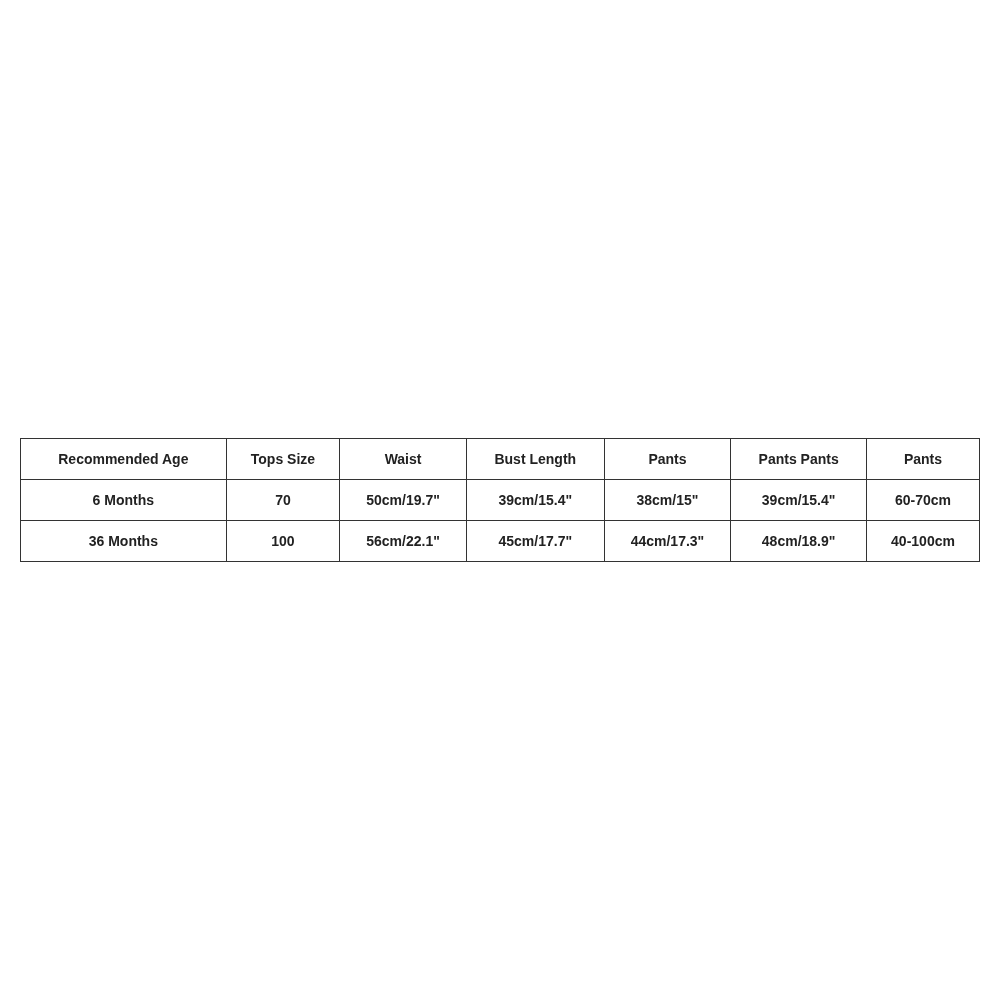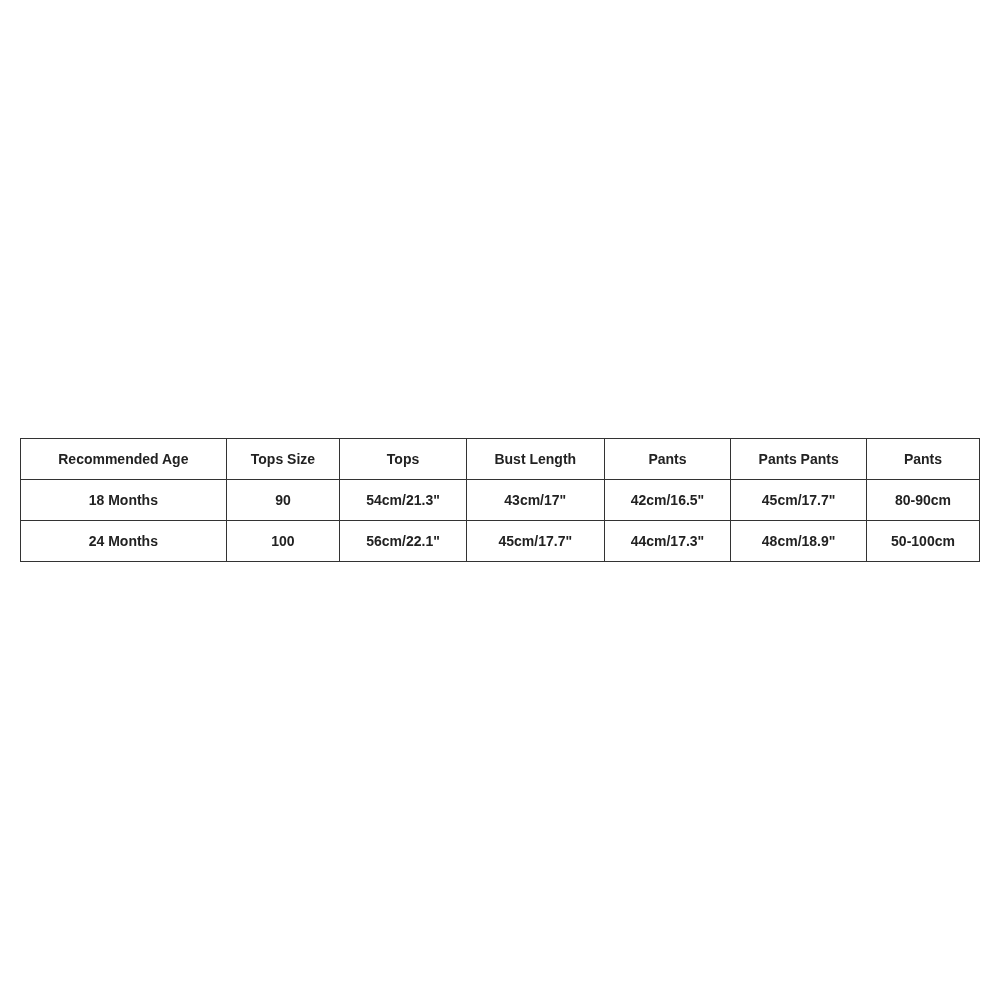--- a/index.html
+++ b/index.html
@@ -47,41 +47,41 @@
   </style>
 </head>
 <body>
 
 <div class="table-container">
   <table>
     <thead>
       <tr>
         <th>Recommended Age</th>
         <th>Tops Size</th>
-        <th>Tops</th>
+        <th>Waist</th>
         <th>Bust Length</th>
         <th>Pants</th>
         <th>Pants Pants</th>
         <th>Pants</th>
       </tr>
     </thead>
     <tbody id="table-body">
-        <tr>
-          <td>18 Months</td>
-          <td>90</td>
-          <td>54cm/21.3"</td>
-          <td>43cm/17"</td>
-          <td>42cm/16.5"</td>
-          <td>45cm/17.7"</td>
-          <td>80-90cm</td>
+    <tr>
+          <td>6 Months</td>
+          <td>70</td>
+          <td>50cm/19.7"</td>
+          <td>39cm/15.4"</td>
+          <td>38cm/15"</td>
+          <td>39cm/15.4"</td>
+          <td>60-70cm</td>
         </tr>
         <tr>
-          <td>24 Months</td>
+          <td>36 Months</td>
           <td>100</td>
           <td>56cm/22.1"</td>
           <td>45cm/17.7"</td>
           <td>44cm/17.3"</td>
           <td>48cm/18.9"</td>
-          <td>50-100cm</td>
+          <td>40-100cm</td>
         </tr>
       </tbody>
   </table>
 </div>
 
 </body></html>

